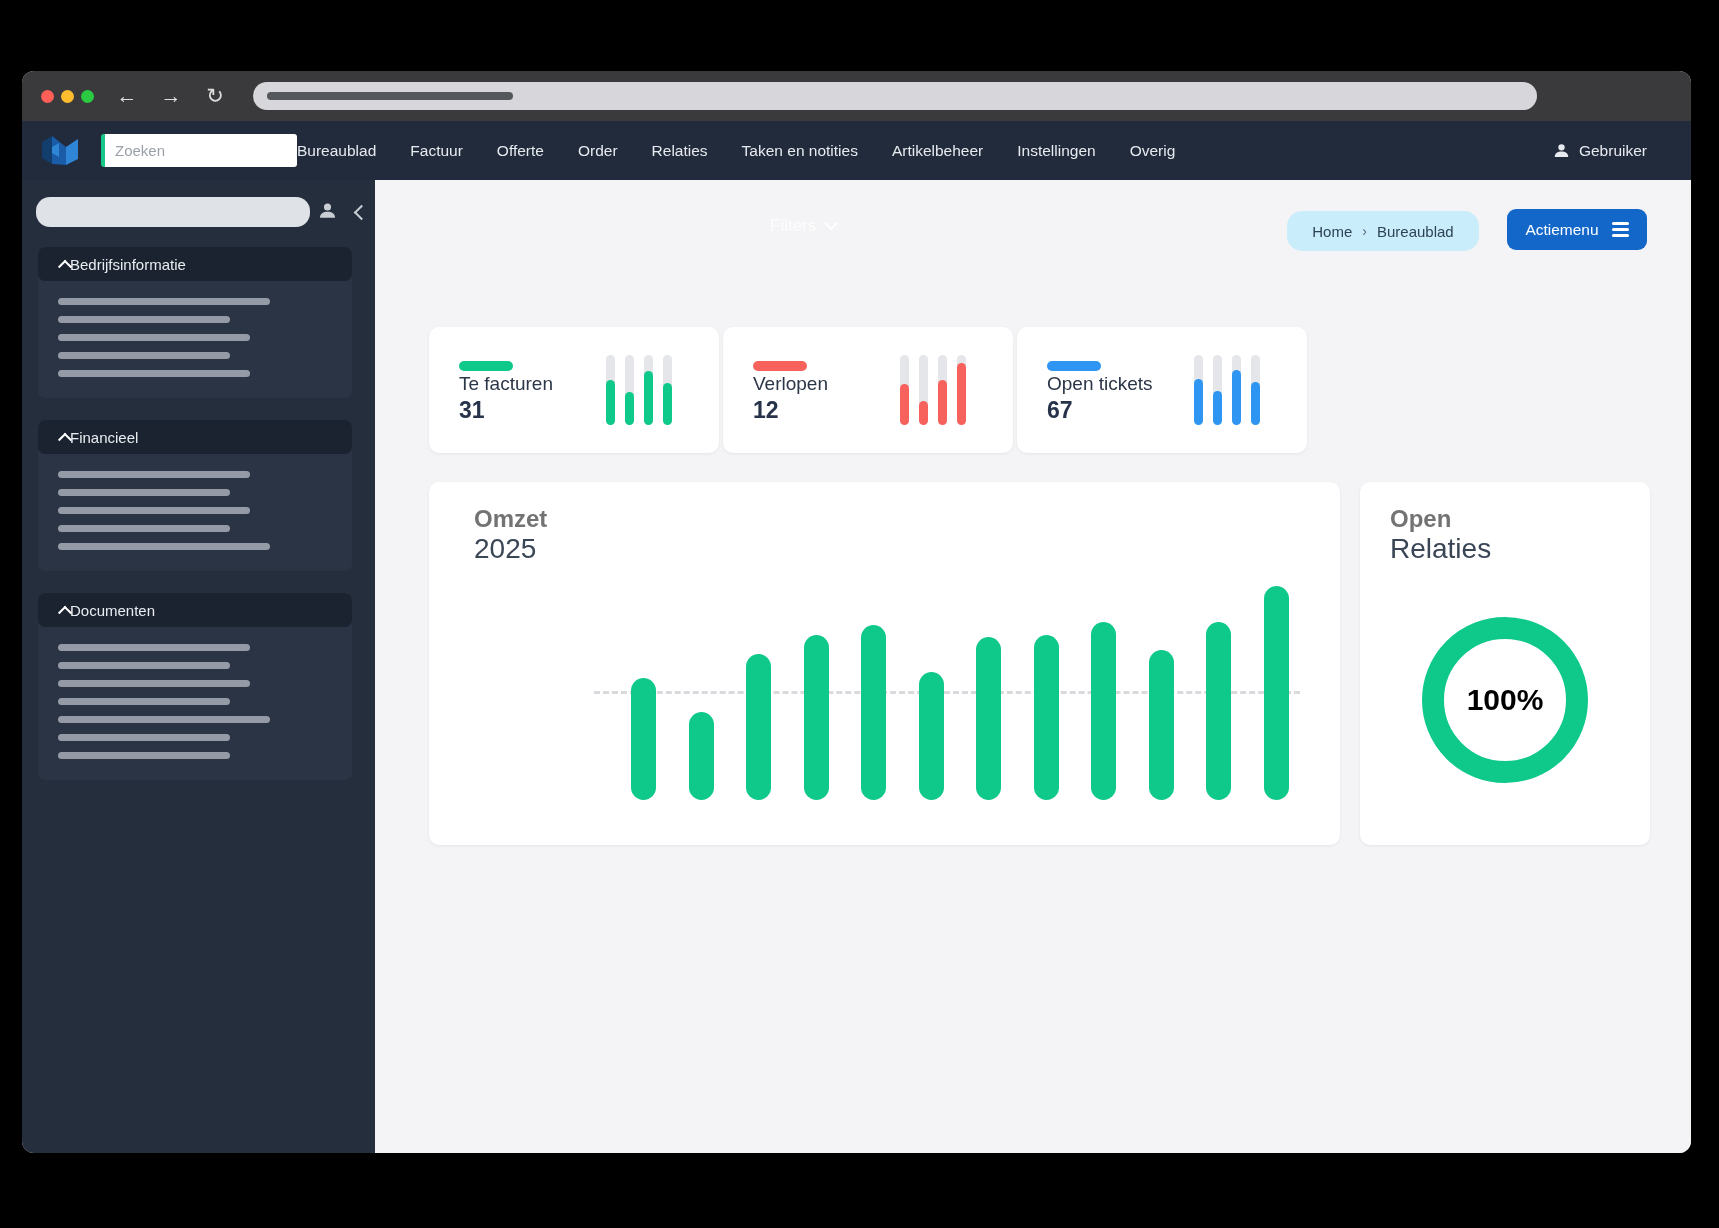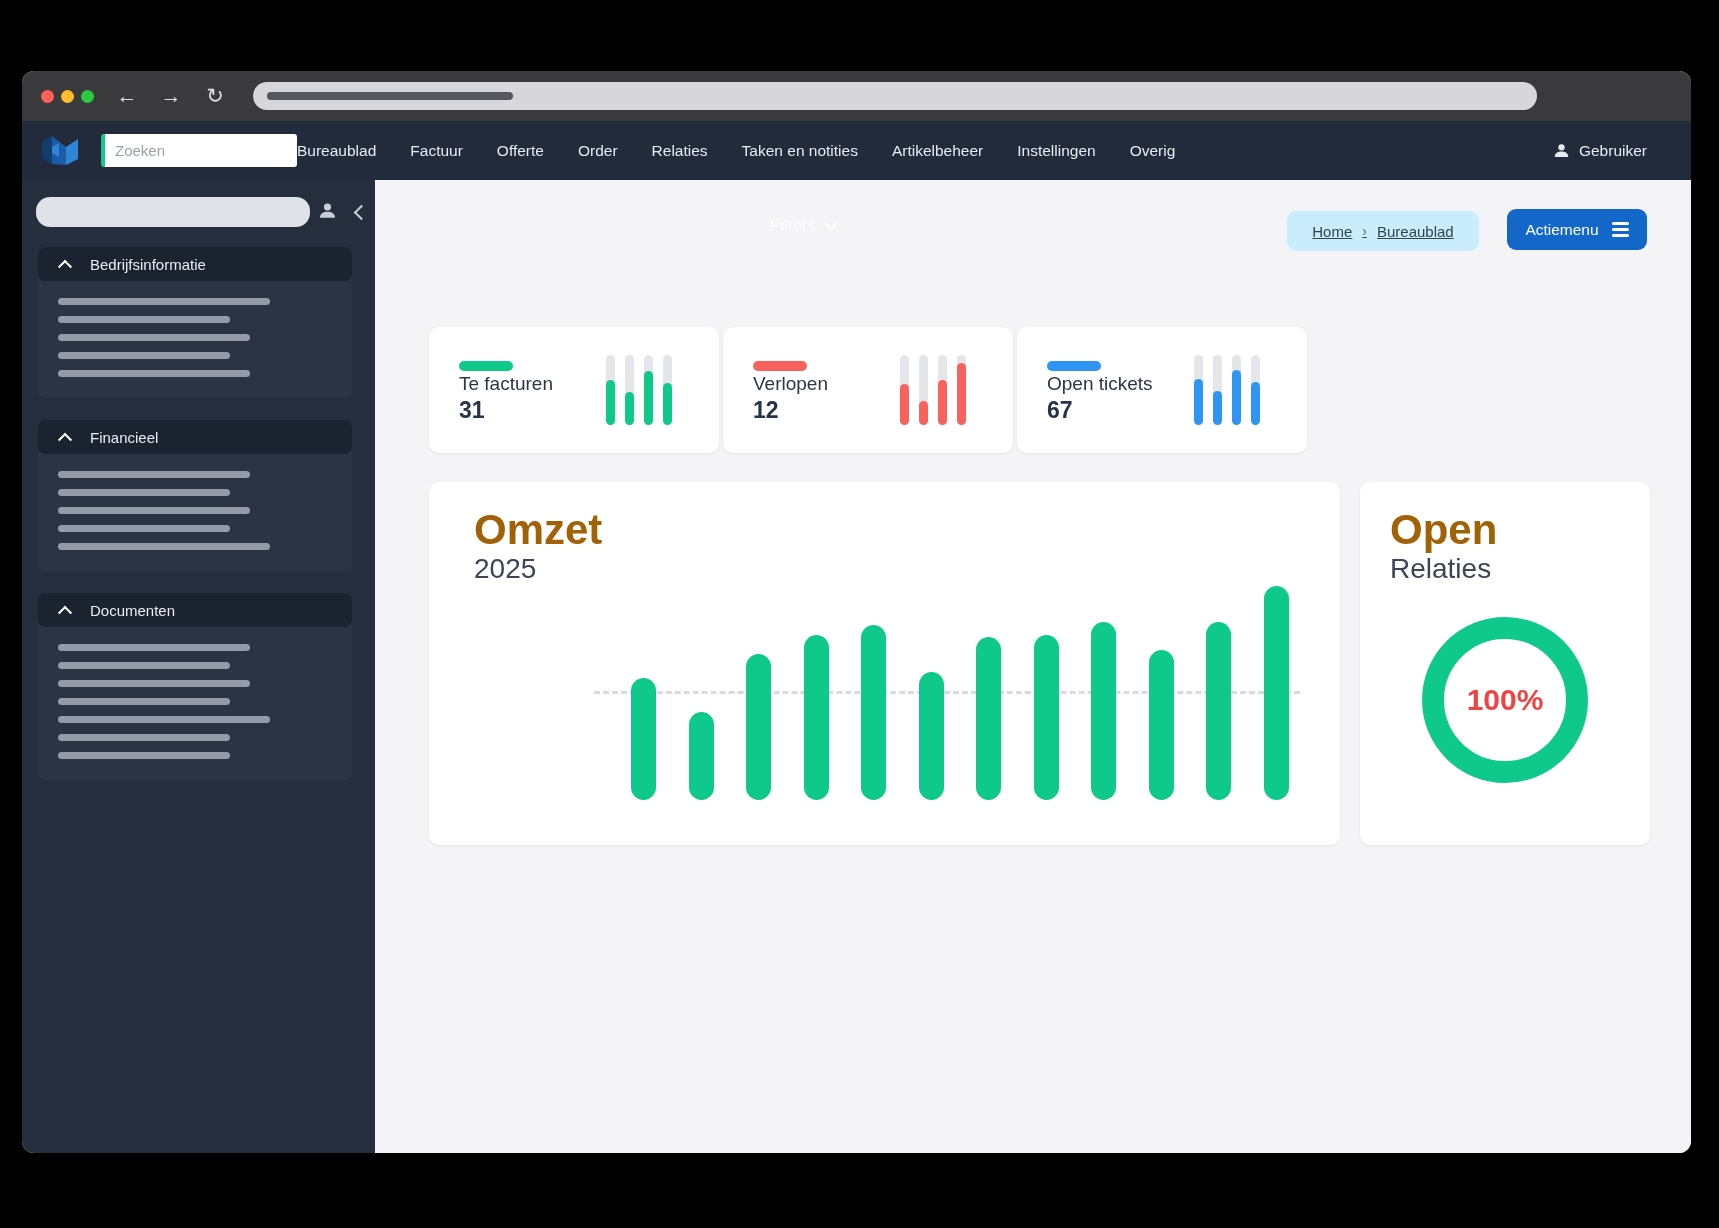--- a/index.html
+++ b/index.html
@@ -41,35 +41,35 @@
 
   
   .side-search{position:absolute;left:14px;top:17px;width:270px;height:28px;border-radius:14px;
                background:#DFE2E7;border:none;}
   .side-person{position:absolute;left:296px;top:21px;width:19px;height:19px;fill:#C9CDD4;cursor:pointer;}
   .side-collapse{position:absolute;left:334px;top:27px;width:9px;height:9px;border-left:2.5px solid #C9CDD4;
                  border-top:2.5px solid #C9CDD4;transform:rotate(-45deg);cursor:pointer;}
   .side-sections{position:absolute;left:16px;top:67px;width:314px;}
   .side-section{background:#2A3444;border-radius:7px;overflow:hidden;margin-bottom:22px;}
   .side-section.collapsed{background:transparent;}
-  .side-header{height:34px;background:#1B2330;display:flex;align-items:center;padding-left:22px;gap:20px;
+  .side-header{height:34px;background:#1B2330;display:flex;align-items:center;padding-left:22px;
                color:#E9ECF0;font-size:15px;cursor:pointer;border-radius:7px;}
   .chev{width:8px;height:8px;border-left:2px solid #fff;border-top:2px solid #fff;flex:0 0 auto;}
   .chev.up{transform:rotate(45deg) translate(2px,2px);}
   .chev.down{transform:rotate(225deg) translate(2px,2px);}
   .side-body{padding:17px 0 10px 20px;}
   .side-line{height:7px;border-radius:3.5px;background:#959BA6;margin-bottom:11px;}
 
   
   .filters{position:absolute;left:395px;top:36px;display:flex;align-items:center;gap:10px;
            color:#FDFDFD;font-size:17px;cursor:pointer;}
   .filters .chev{border-color:#FDFDFD;}
   .breadcrumb{position:absolute;left:912px;top:31px;width:192px;height:40px;background:#C9EDFB;
-              border-radius:9px;display:flex;align-items:center;justify-content:center;gap:10px;
-              font-size:15px;color:#2E4356;text-decoration:underline;}
+              border-radius:15px;display:flex;align-items:center;justify-content:center;gap:10px;
+              font-size:15px;color:#2E4356;}
   .breadcrumb .sep{color:#5A6B7C;font-size:14px;}
   .crumb{cursor:pointer;}
   .action-btn{position:absolute;left:1132px;top:29px;width:140px;height:41px;background:#1267C8;
               border:none;border-radius:9px;display:flex;align-items:center;justify-content:center;gap:13px;
               color:#fff;font-size:15.5px;font-family:"Liberation Sans",sans-serif;cursor:pointer;}
   .hamburger{display:flex;flex-direction:column;gap:3.5px;}
   .hamburger i{display:block;width:17px;height:2.5px;background:#fff;border-radius:2px;}
 
   
   .stats-row{position:absolute;left:54px;top:147px;display:flex;gap:4px;}
@@ -80,30 +80,30 @@
   .stat-value{position:absolute;left:30px;top:70px;font-size:23px;font-weight:bold;color:#26334A;}
   .mini-bars{position:absolute;right:47px;top:28px;height:70px;display:flex;gap:10px;}
   .mini-track{position:relative;width:9px;height:70px;background:#E5E6EA;border-radius:4.5px;}
   .mini-fill{position:absolute;left:0;bottom:0;width:9px;border-radius:4.5px;}
 
   .big-row{position:absolute;left:54px;top:302px;display:flex;gap:20px;}
   .big-card{position:relative;height:363px;background:#fff;border-radius:10px;
             box-shadow:0 1px 3px rgba(20,30,50,.07);}
   .omzet-card{width:911px;}
   .taken-card{width:290px;}
-  .card-title{font-size:42px;font-weight:bold;color:#a16207;line-height:1.12;}
+  .card-title{font-size:24px;font-weight:bold;color:#737373;line-height:1.12;}
   .card-subtitle{font-size:28px;color:#3A4556;line-height:1.15;}
   .omzet-titles{position:absolute;left:45px;top:24px;}
   .taken-titles{position:absolute;left:30px;top:24px;}
   .omzet-dash{position:absolute;left:165px;right:40px;bottom:151px;border-top:3px dashed #D9DADE;}
   .omzet-bar{position:absolute;bottom:45px;width:25px;border-radius:12.5px;}
   .donut{position:absolute;left:62px;top:135px;width:166px;height:166px;border-radius:50%;
          box-sizing:border-box;border:22px solid #0FC98B;background:#fff;
          display:flex;align-items:center;justify-content:center;}
-  .donut-pct{font-size:30px;font-weight:bold;color:#ef4444;}
+  .donut-pct{font-size:30px;font-weight:bold;color:#000000;}
 </style>
 </head>
 <body>
 
 <div class="screen">
   <div class="window">
 
     <div class="chrome">
       <span class="light red"></span>
       <span class="light yellow"></span>

